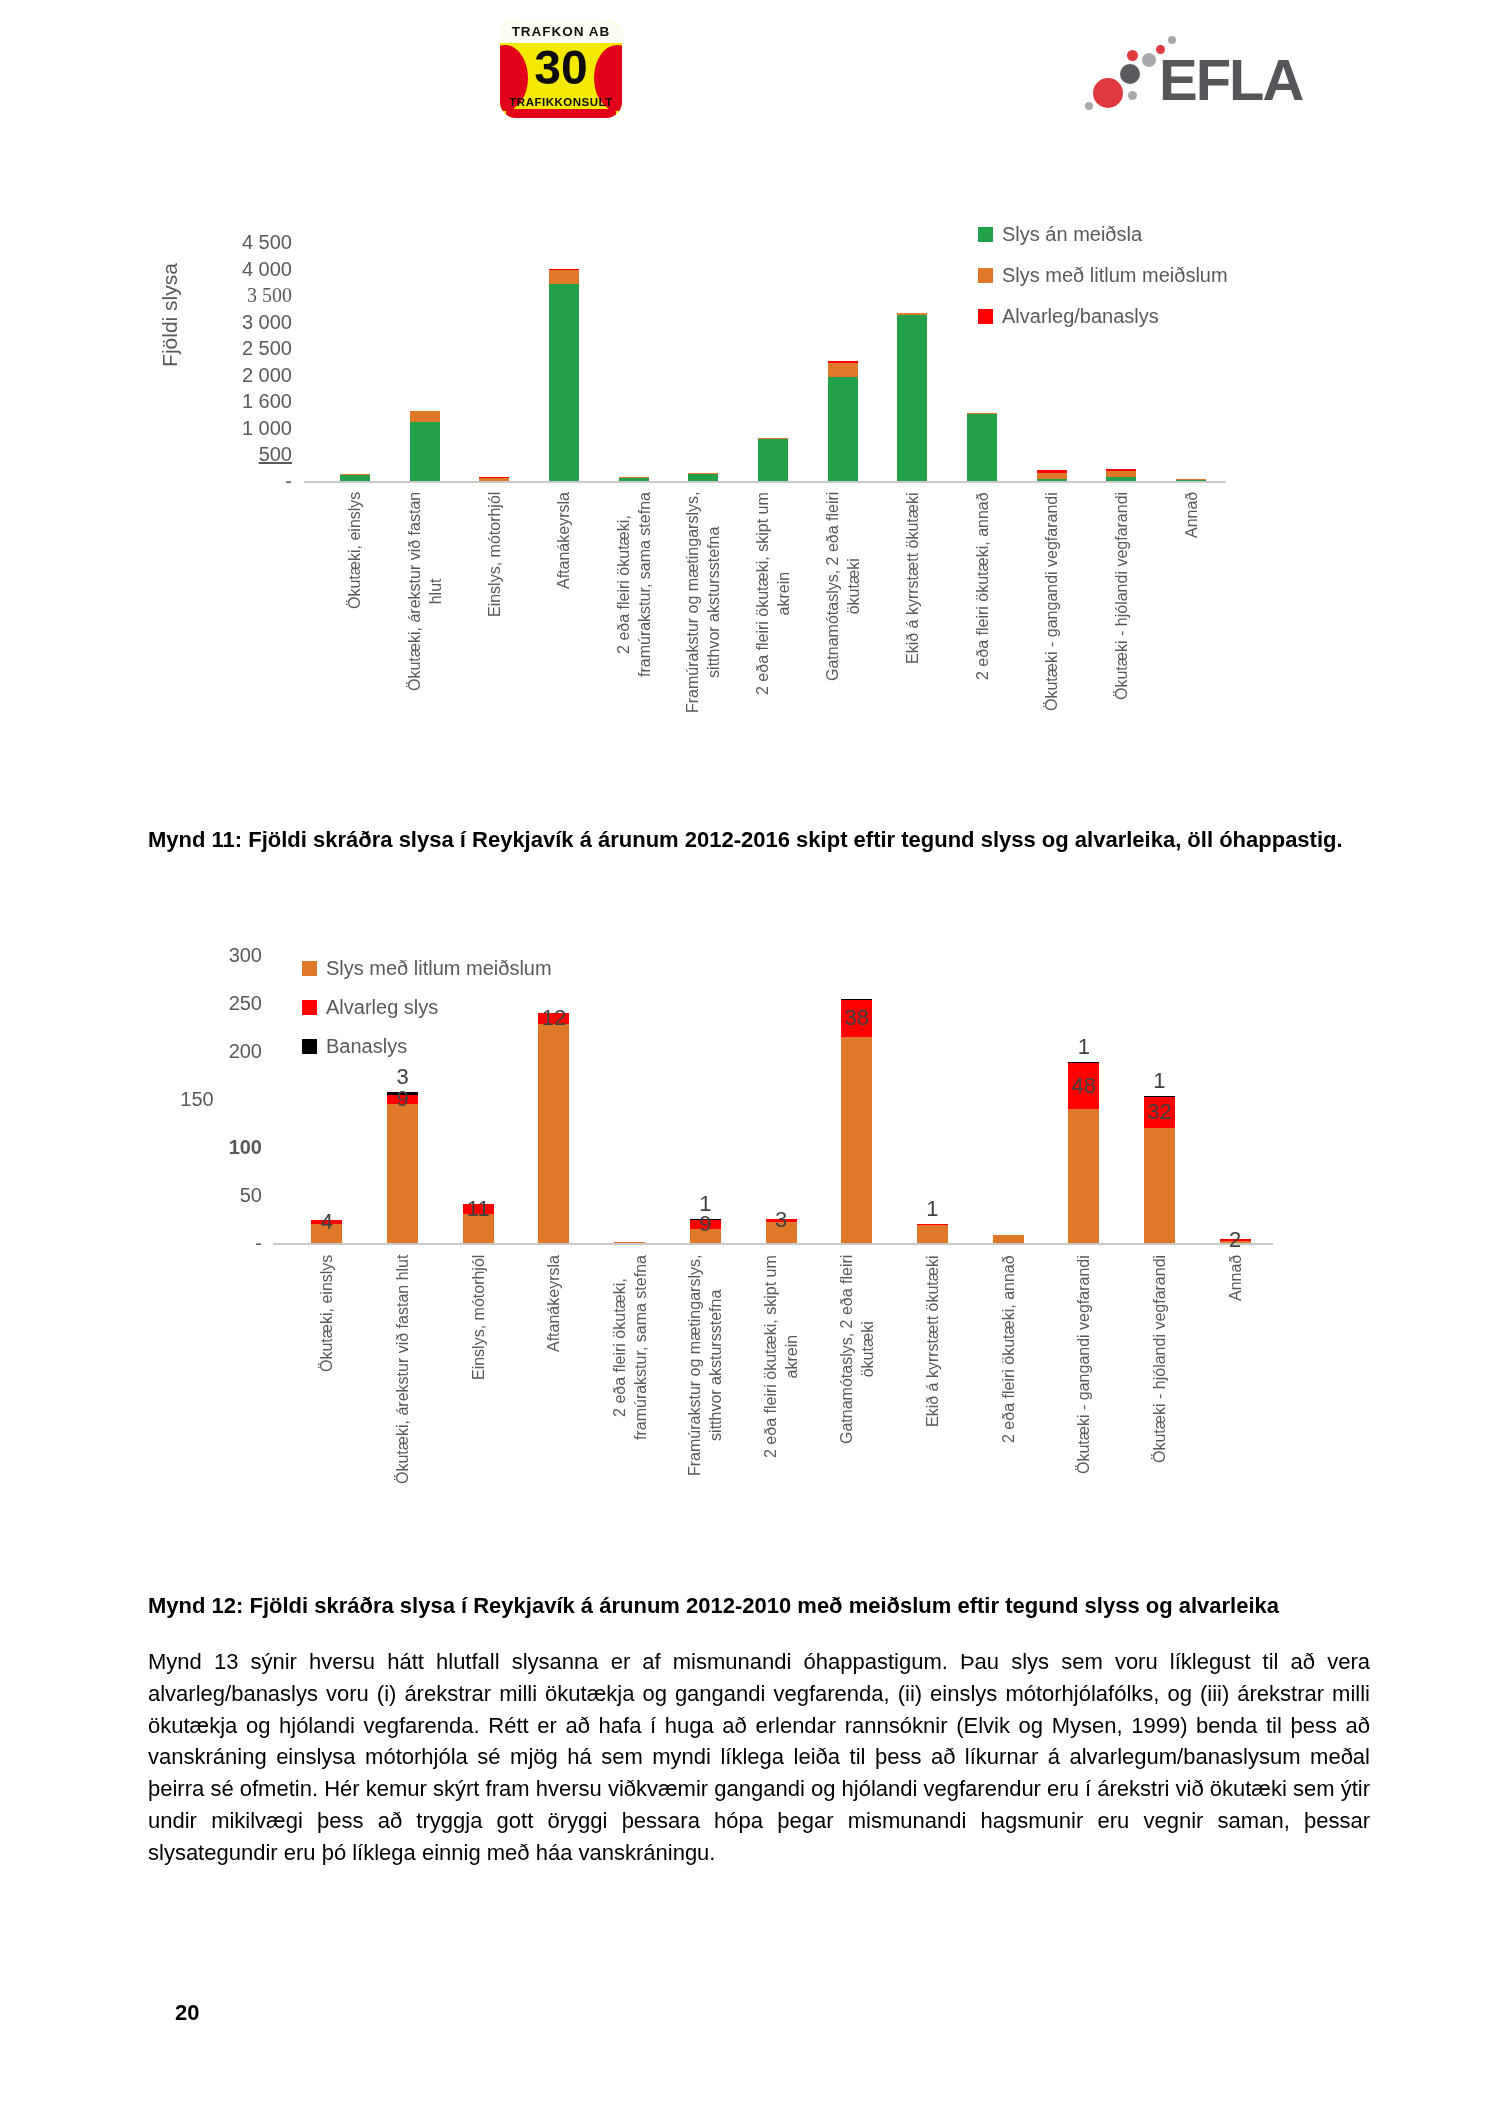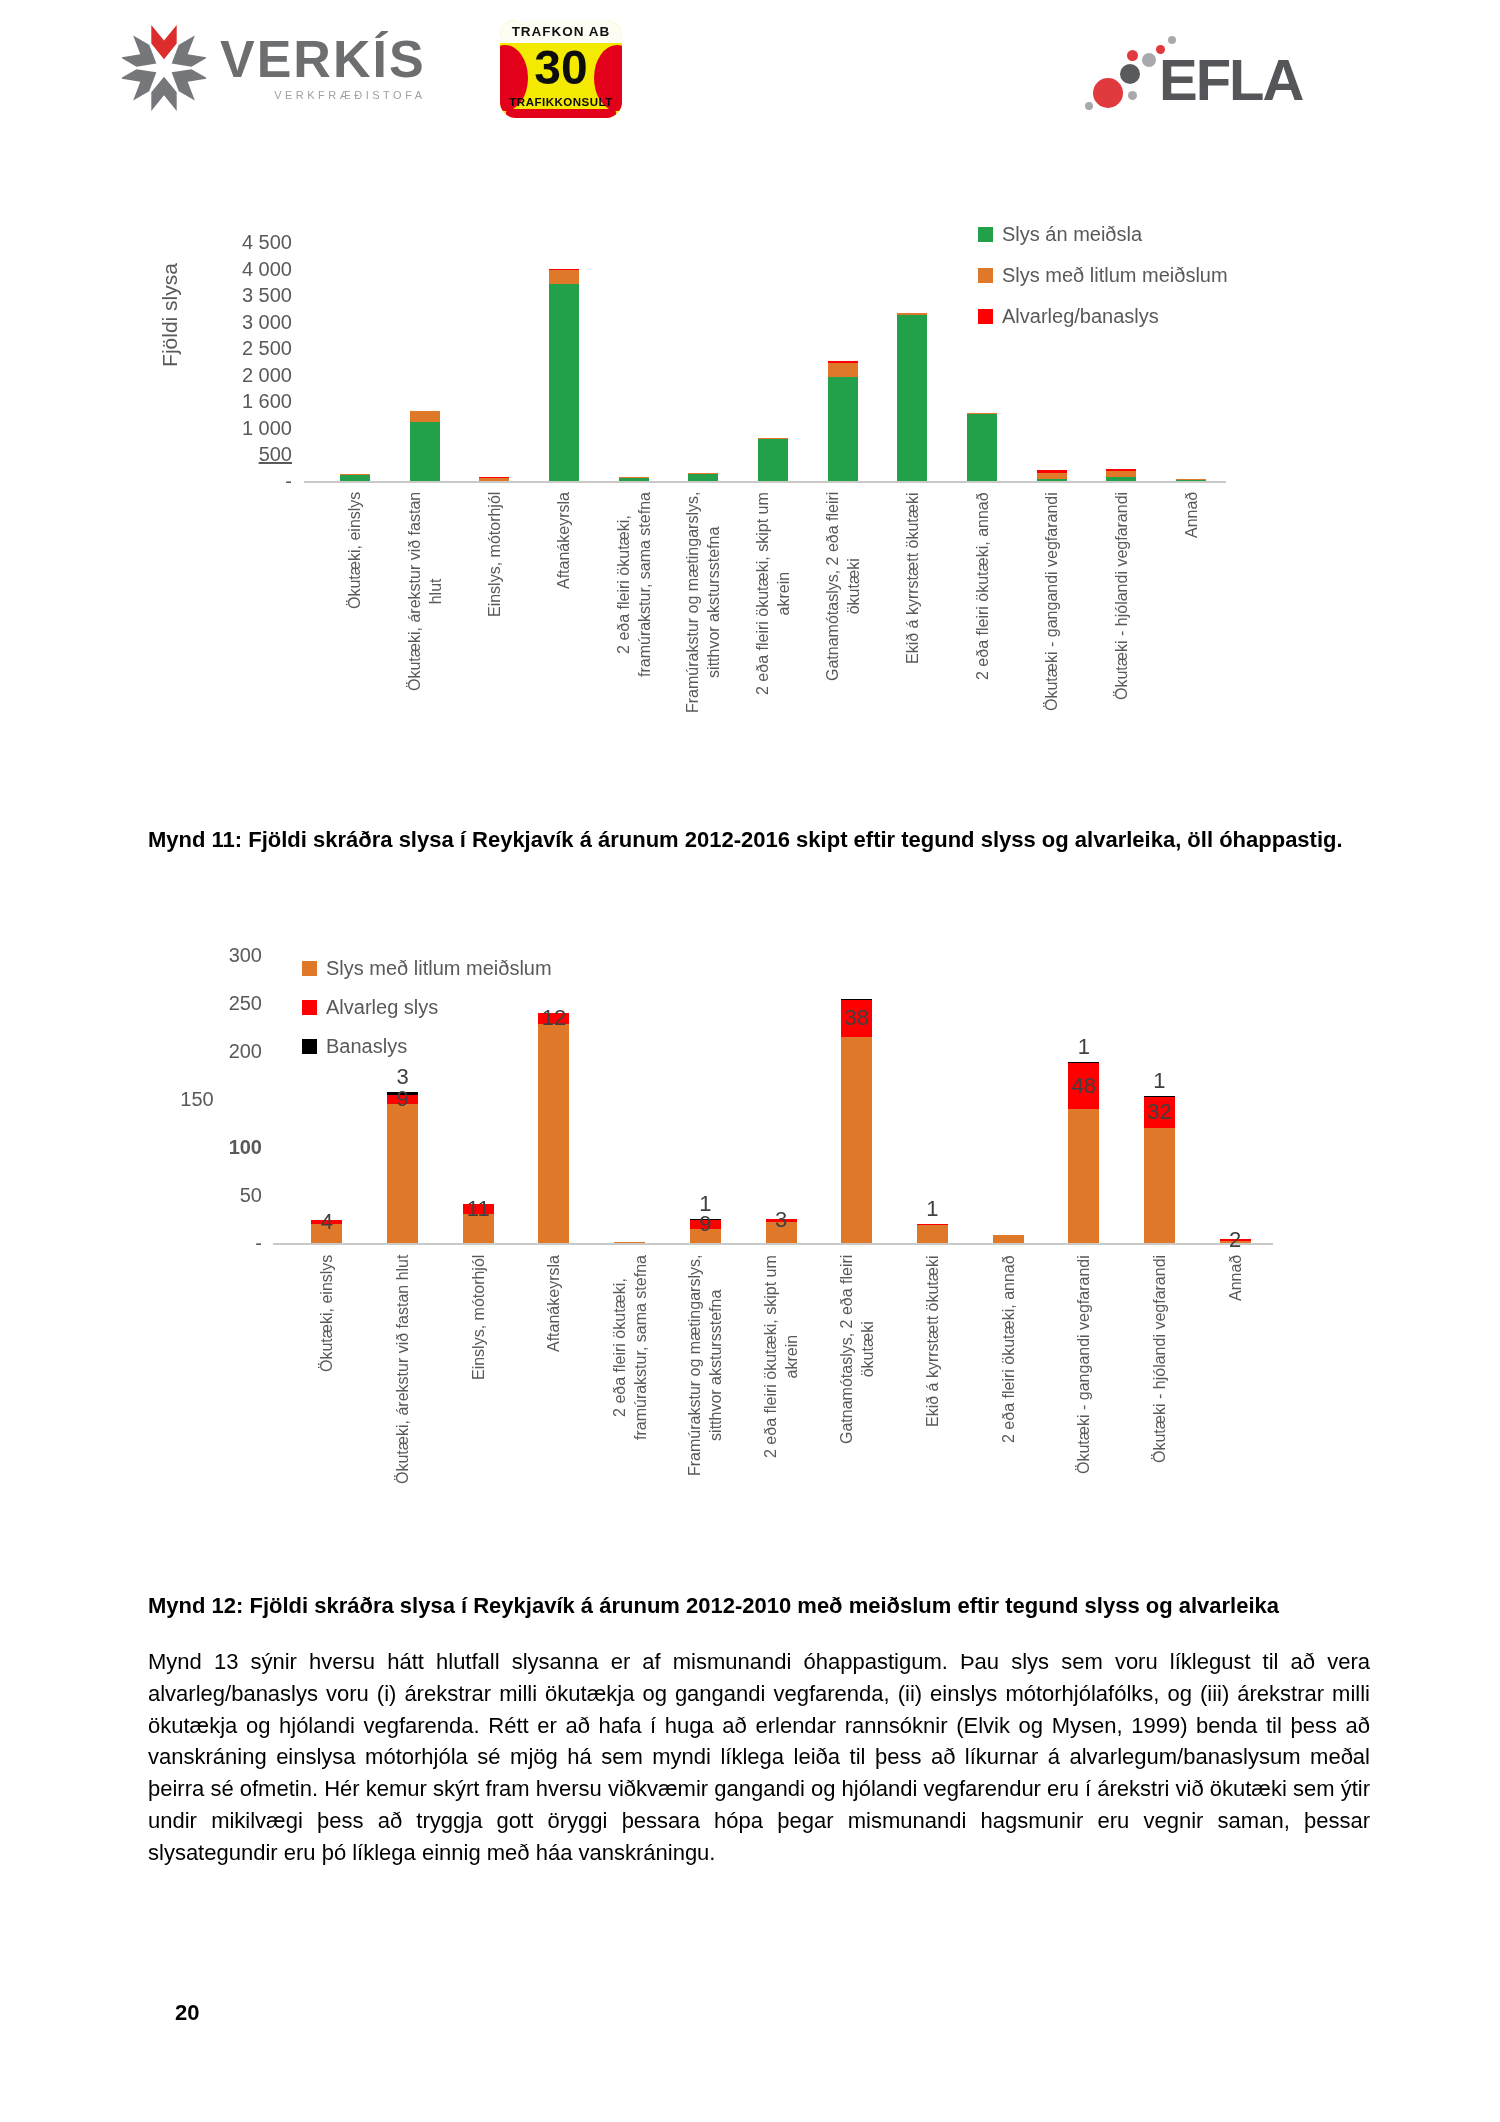--- a/index.html
+++ b/index.html
@@ -56,38 +56,20 @@
   .cap2{top:1590px;}
   .bodytext{position:absolute;left:148px;top:1646px;width:1222px;font-size:22px;line-height:31.8px;
             text-align:justify;color:#000;}
   .pagenum{position:absolute;left:175px;top:2000px;font-size:22px;font-weight:700;color:#000;}
 </style>
 </head>
 <body>
 
 <div class="page">
 
-  <div class="logo-verkis">
-    <svg width="84" height="92" viewBox="0 0 86 94">
-      <g transform="translate(43,49)">
-        <polygon points="-13,-44 0,-28 13,-44 13,-25 0,-9 -13,-25" fill="#DD2C2C"></polygon>
-        <g fill="#76777A">
-          <polygon points="-13,-44 0,-28 13,-44 13,-25 0,-9 -13,-25" transform="rotate(60)"></polygon>
-          <polygon points="-13,-44 0,-28 13,-44 13,-25 0,-9 -13,-25" transform="rotate(120)"></polygon>
-          <polygon points="-13,-44 0,-28 13,-44 13,-25 0,-9 -13,-25" transform="rotate(180)"></polygon>
-          <polygon points="-13,-44 0,-28 13,-44 13,-25 0,-9 -13,-25" transform="rotate(240)"></polygon>
-          <polygon points="-13,-44 0,-28 13,-44 13,-25 0,-9 -13,-25" transform="rotate(300)"></polygon>
-        </g>
-      </g>
-    </svg>
-    <div class="vk-text">
-      <div class="vk-name">VERKÍS</div>
-      <div class="vk-sub">VERKFRÆÐISTOFA</div>
-    </div>
-  </div>
 
   <div class="logo-traf">
     <div class="traf-red traf-left"></div>
     <div class="traf-red traf-right"></div>
     <div class="traf-strip"></div>
     <div class="traf-top">TRAFKON AB</div>
     <div class="traf-num">30</div>
     <div class="traf-bot">TRAFIKKONSULT</div>
   </div>
 
@@ -105,21 +87,21 @@
 
   <div>
       <div class="axisline" style="left: 304px; top: 481px; width: 922px;"></div>
       <div class="ytick" style="left: 162px; width: 130px; top: 469px;">-</div>
       <div class="ytick" style="left: 162px; width: 130px; top: 442.444px; text-decoration: underline;">500</div>
       <div class="ytick" style="left: 162px; width: 130px; top: 415.889px;">1 000</div>
       <div class="ytick" style="left: 162px; width: 130px; top: 389.333px;">1 600</div>
       <div class="ytick" style="left: 162px; width: 130px; top: 362.778px;">2 000</div>
       <div class="ytick" style="left: 162px; width: 130px; top: 336.222px;">2 500</div>
       <div class="ytick" style="left: 162px; width: 130px; top: 309.667px;">3 000</div>
-      <div class="ytick" style="left: 162px; width: 130px; top: 283.111px;">3 500</div>
+      <div class="ytick" style="left: 162px; width: 130px; top: 283.111px; font-family: Liberation Serif, serif;">3 500</div>
       <div class="ytick" style="left: 162px; width: 130px; top: 256.556px;">4 000</div>
       <div class="ytick" style="left: 162px; width: 130px; top: 230px;">4 500</div>
       <div class="ylabel" style="left: 60px; top: 303px; width: 220px;">Fjöldi slysa</div>
       <div class="lrow" style="left: 978px; top: 222px;"><span class="lsw" style="background: rgb(35, 161, 74);"></span><span>Slys án meiðsla</span></div>
       <div class="lrow" style="left: 978px; top: 263px;"><span class="lsw" style="background: rgb(224, 120, 42);"></span><span>Slys með litlum meiðslum</span></div>
       <div class="lrow" style="left: 978px; top: 304px;"><span class="lsw" style="background: rgb(254, 0, 0);"></span><span>Alvarleg/banaslys</span></div>
       <div class="seg" style="left: 339.846px; width: 30px; top: 475.423px; height: 5.57667px; background: rgb(35, 161, 74);"></div>
       <div class="seg" style="left: 339.846px; width: 30px; top: 474.423px; height: 1px; background: rgb(224, 120, 42);"></div>
       <div class="xl" style="left: 344.346px; top: 609px;">Ökutæki, einslys</div>
       <div class="seg" style="left: 409.538px; width: 30px; top: 421.516px; height: 59.4844px; background: rgb(35, 161, 74);"></div>

